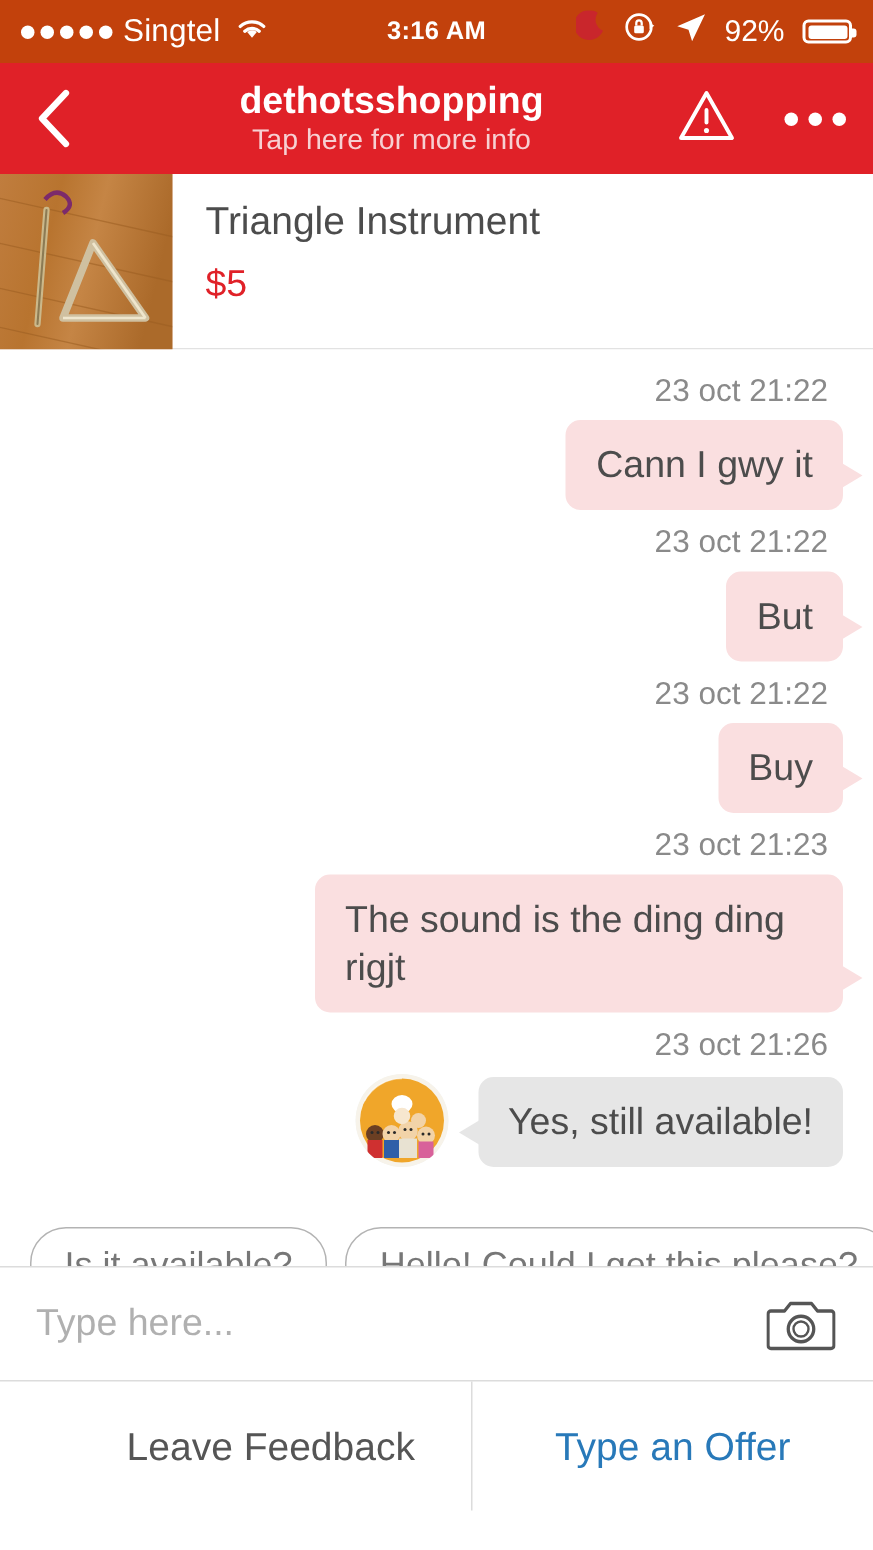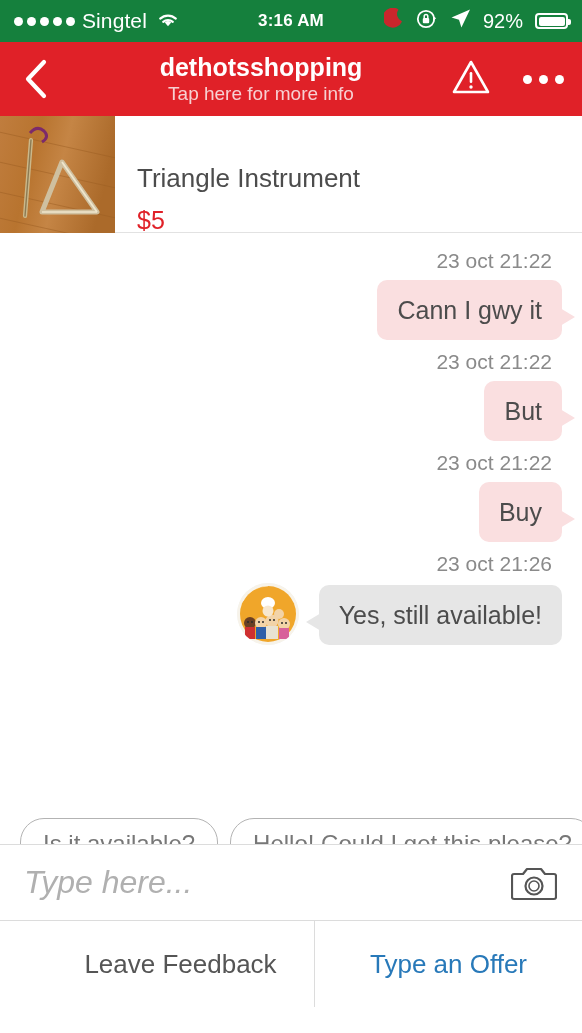--- a/index.html
+++ b/index.html
@@ -6,21 +6,21 @@
   html,body { background:#fff; }
   body {
     width:582px; height:1033px;
     font-family:"Liberation Sans", sans-serif;
     overflow:hidden;
     position:relative;
   }
 
   
   .statusbar{
-    height:42px; background:#15803d; color:#fff;
+    height:42px; background:#c2410c; color:#fff;
     display:flex; align-items:center; padding:0 14px;
     font-size:21px; position:relative;
   }
   .sb-left{display:flex;align-items:center;gap:7px;}
   .dots{display:flex;gap:4px;align-items:center;}
   .dots i{width:9px;height:9px;border-radius:50%;background:#fff;display:block;}
   .carrier{font-size:21px;letter-spacing:.1px;}
   .wifi{display:inline-block;margin-left:2px;}
   .sb-center{
     position:absolute;left:0;right:0;text-align:center;
@@ -56,21 +56,21 @@
   
   .product{
     display:flex;align-items:stretch;border-bottom:1px solid #e2e2e2;background:#fff;
     height:117px;
   }
   .prod-thumb{
     width:115px;height:117px;flex:0 0 115px;position:relative;overflow:hidden;
     background:#b9743a;
   }
   .prod-info{flex:1;padding:16px 0 0 22px;}
-  .prod-title{font-size:26px;color:#4c4c4c;line-height:1.2;margin-top:31px;}
+  .prod-title{font-size:26px;color:#4c4c4c;line-height:1.2;}
   .prod-price{font-size:25px;color:#e02128;margin-top:12px;}
 
   
   .chat{
     position:relative;background:#fff;height:611px;overflow:hidden;
     padding:10px 20px 0 20px;
   }
   .msg{display:flex;flex-direction:column;margin-bottom:4px;}
   .msg.out{align-items:flex-end;}
   .msg.in{align-items:flex-end;}
@@ -106,21 +106,21 @@
   .chip{
     border:1px solid #b3b3b3;border-radius:24px;padding:11px 22px;
     font-size:24px;color:#777;white-space:nowrap;background:#fff;
   }
 
   
   .inputbar{
     height:76px;border-top:1px solid #dcdcdc;background:#fff;
     display:flex;align-items:center;padding:0 24px;
   }
-  .input-ph{flex:1;font-size:32px;color:#b0b0b0;font-style:italic;}
+  .input-ph{flex:1;font-size:25px;color:#b0b0b0;}
   .cam{width:48px;height:48px;display:flex;align-items:center;justify-content:center;cursor:pointer;}
 
   
   .actions{
     height:87px;border-top:1px solid #dcdcdc;background:#fff;display:flex;padding-left:47px;
   }
   .action{
     flex:1;display:flex;align-items:center;justify-content:center;
     font-size:26px;cursor:pointer;
   }
@@ -253,20 +253,26 @@
     </div>
   </div>
 
   <div class="msg out">
     <div class="ts">23 oct 21:22</div>
     <div class="row">
       <div class="bubble pink">Buy</div>
     </div>
   </div>
 
+  <div class="msg out">
+    <div class="ts">23 oct 21:23</div>
+    <div class="row">
+      <div class="bubble pink">The sound is the ding ding rigjt</div>
+    </div>
+  </div>
 
   <div class="msg in">
     <div class="ts">23 oct 21:26</div>
     <div class="row">
       <div class="avatar">
         <svg width="62" height="62" viewBox="0 0 62 62">
           <circle cx="31" cy="31" r="31" fill="#f7f3ea"></circle>
           <path d="M31 3 A28 28 0 0 1 59 31 A28 28 0 0 1 3 31 A28 28 0 0 1 31 3Z" fill="#f0a62a"></path>
           <circle cx="31" cy="31" r="28" fill="none"></circle>
           <g fill="#fff">

